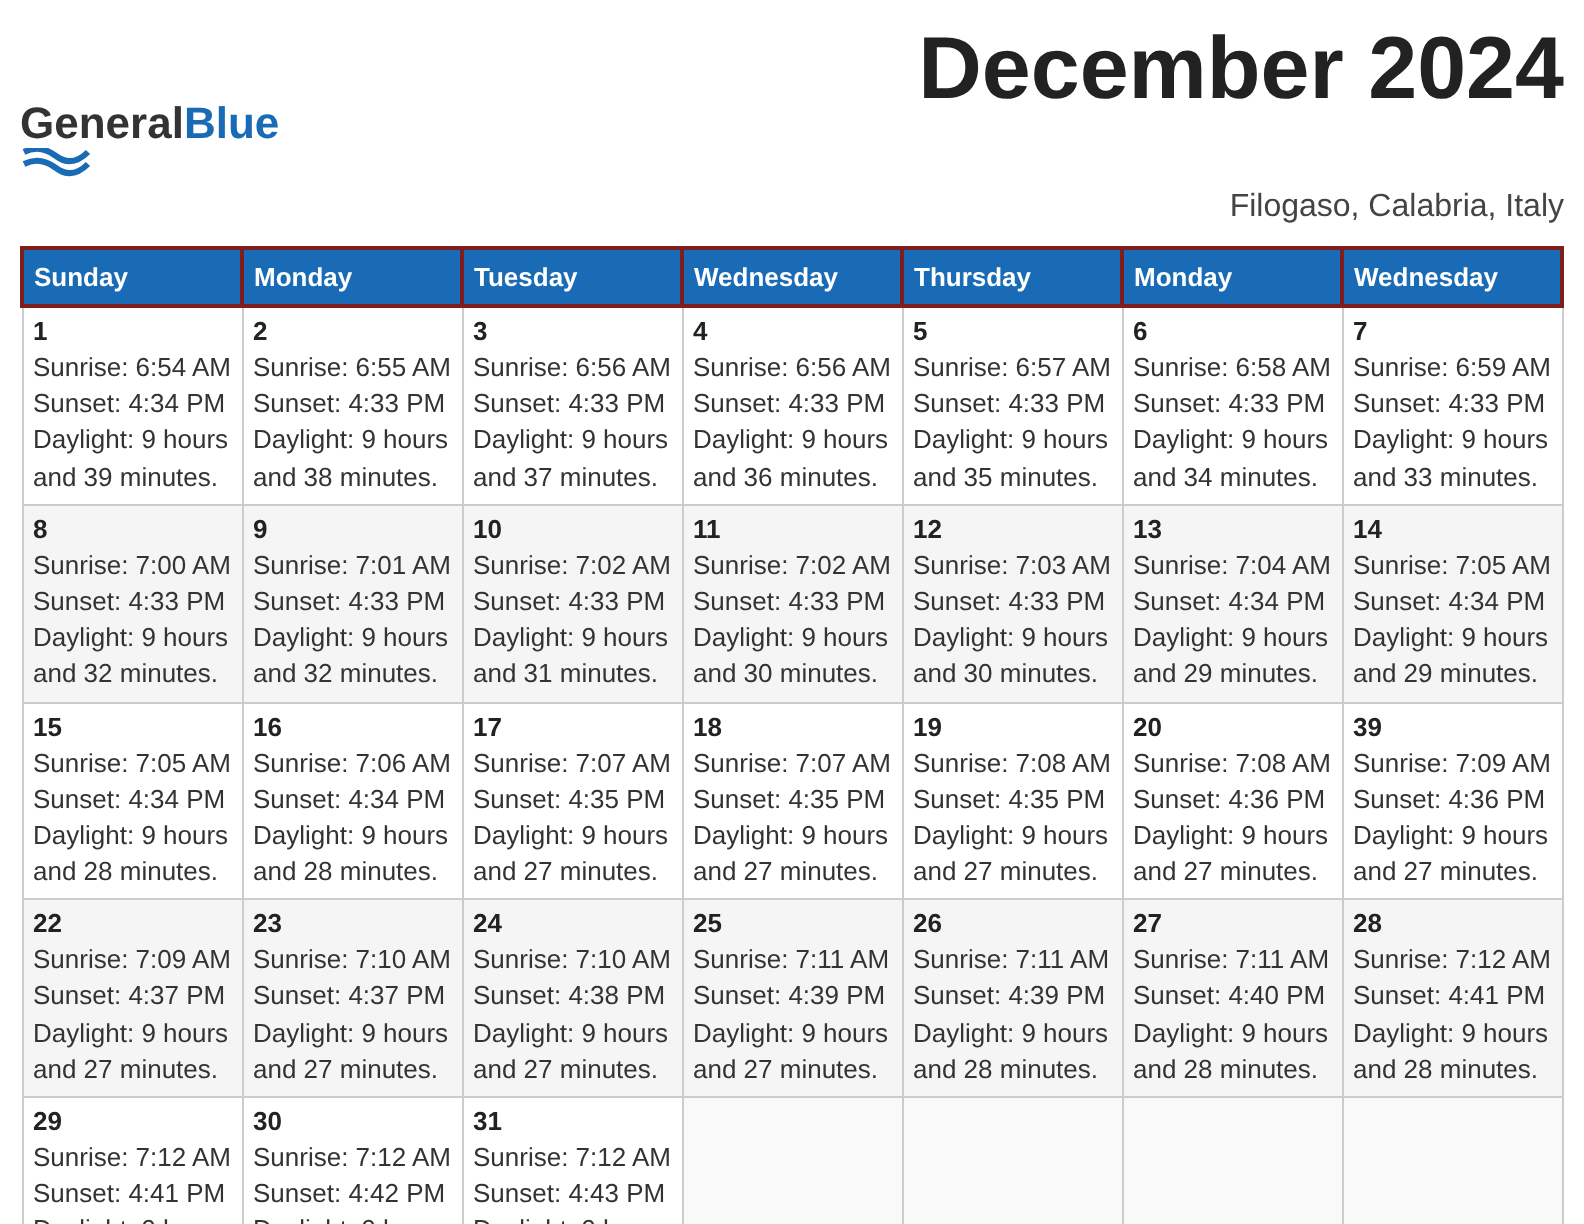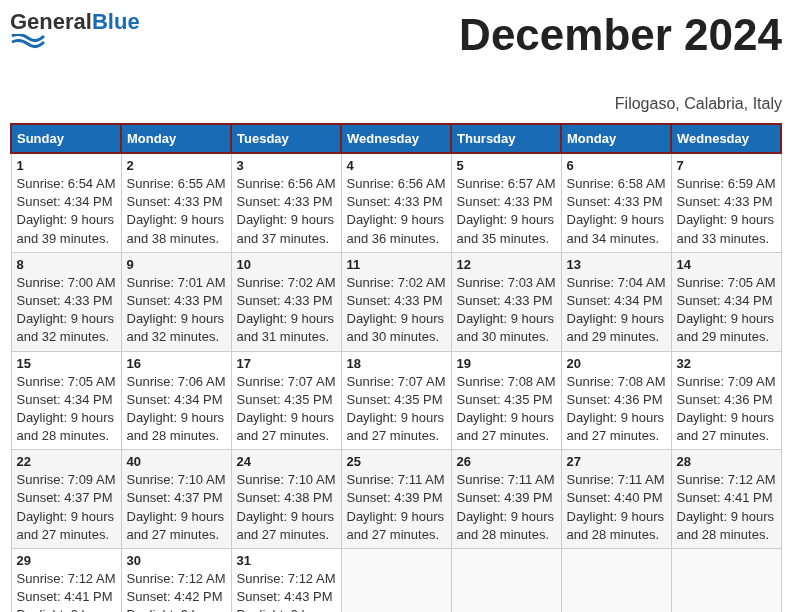--- a/index.html
+++ b/index.html
@@ -12,20 +12,21 @@
     }
     .header {
       display: flex;
       justify-content: space-between;
       align-items: flex-start;
       margin-bottom: 10px;
     }
     .logo {
       display: flex;
       align-items: flex-end;
+      margin-top: 40px;
     }
     .logo-text {
       font-size: 22px;
       font-weight: bold;
       line-height: 1.1;
     }
     .logo-general { color: #333; }
     .logo-blue { color: #1a6bb5; }
     .title-block {
       text-align: right;
@@ -194,31 +195,31 @@
         </td>
         <td>
           <span class="day-num">19</span>
           <div class="day-info">Sunrise: 7:08 AM<br>Sunset: 4:35 PM<br>Daylight: 9 hours and 27 minutes.</div>
         </td>
         <td>
           <span class="day-num">20</span>
           <div class="day-info">Sunrise: 7:08 AM<br>Sunset: 4:36 PM<br>Daylight: 9 hours and 27 minutes.</div>
         </td>
         <td>
-          <span class="day-num">32</span>
+          <span class="day-num">39</span>
           <div class="day-info">Sunrise: 7:09 AM<br>Sunset: 4:36 PM<br>Daylight: 9 hours and 27 minutes.</div>
         </td>
       </tr>
       <tr>
         <td>
           <span class="day-num">22</span>
           <div class="day-info">Sunrise: 7:09 AM<br>Sunset: 4:37 PM<br>Daylight: 9 hours and 27 minutes.</div>
         </td>
         <td>
-          <span class="day-num">40</span>
+          <span class="day-num">23</span>
           <div class="day-info">Sunrise: 7:10 AM<br>Sunset: 4:37 PM<br>Daylight: 9 hours and 27 minutes.</div>
         </td>
         <td>
           <span class="day-num">24</span>
           <div class="day-info">Sunrise: 7:10 AM<br>Sunset: 4:38 PM<br>Daylight: 9 hours and 27 minutes.</div>
         </td>
         <td>
           <span class="day-num">25</span>
           <div class="day-info">Sunrise: 7:11 AM<br>Sunset: 4:39 PM<br>Daylight: 9 hours and 27 minutes.</div>
         </td>

